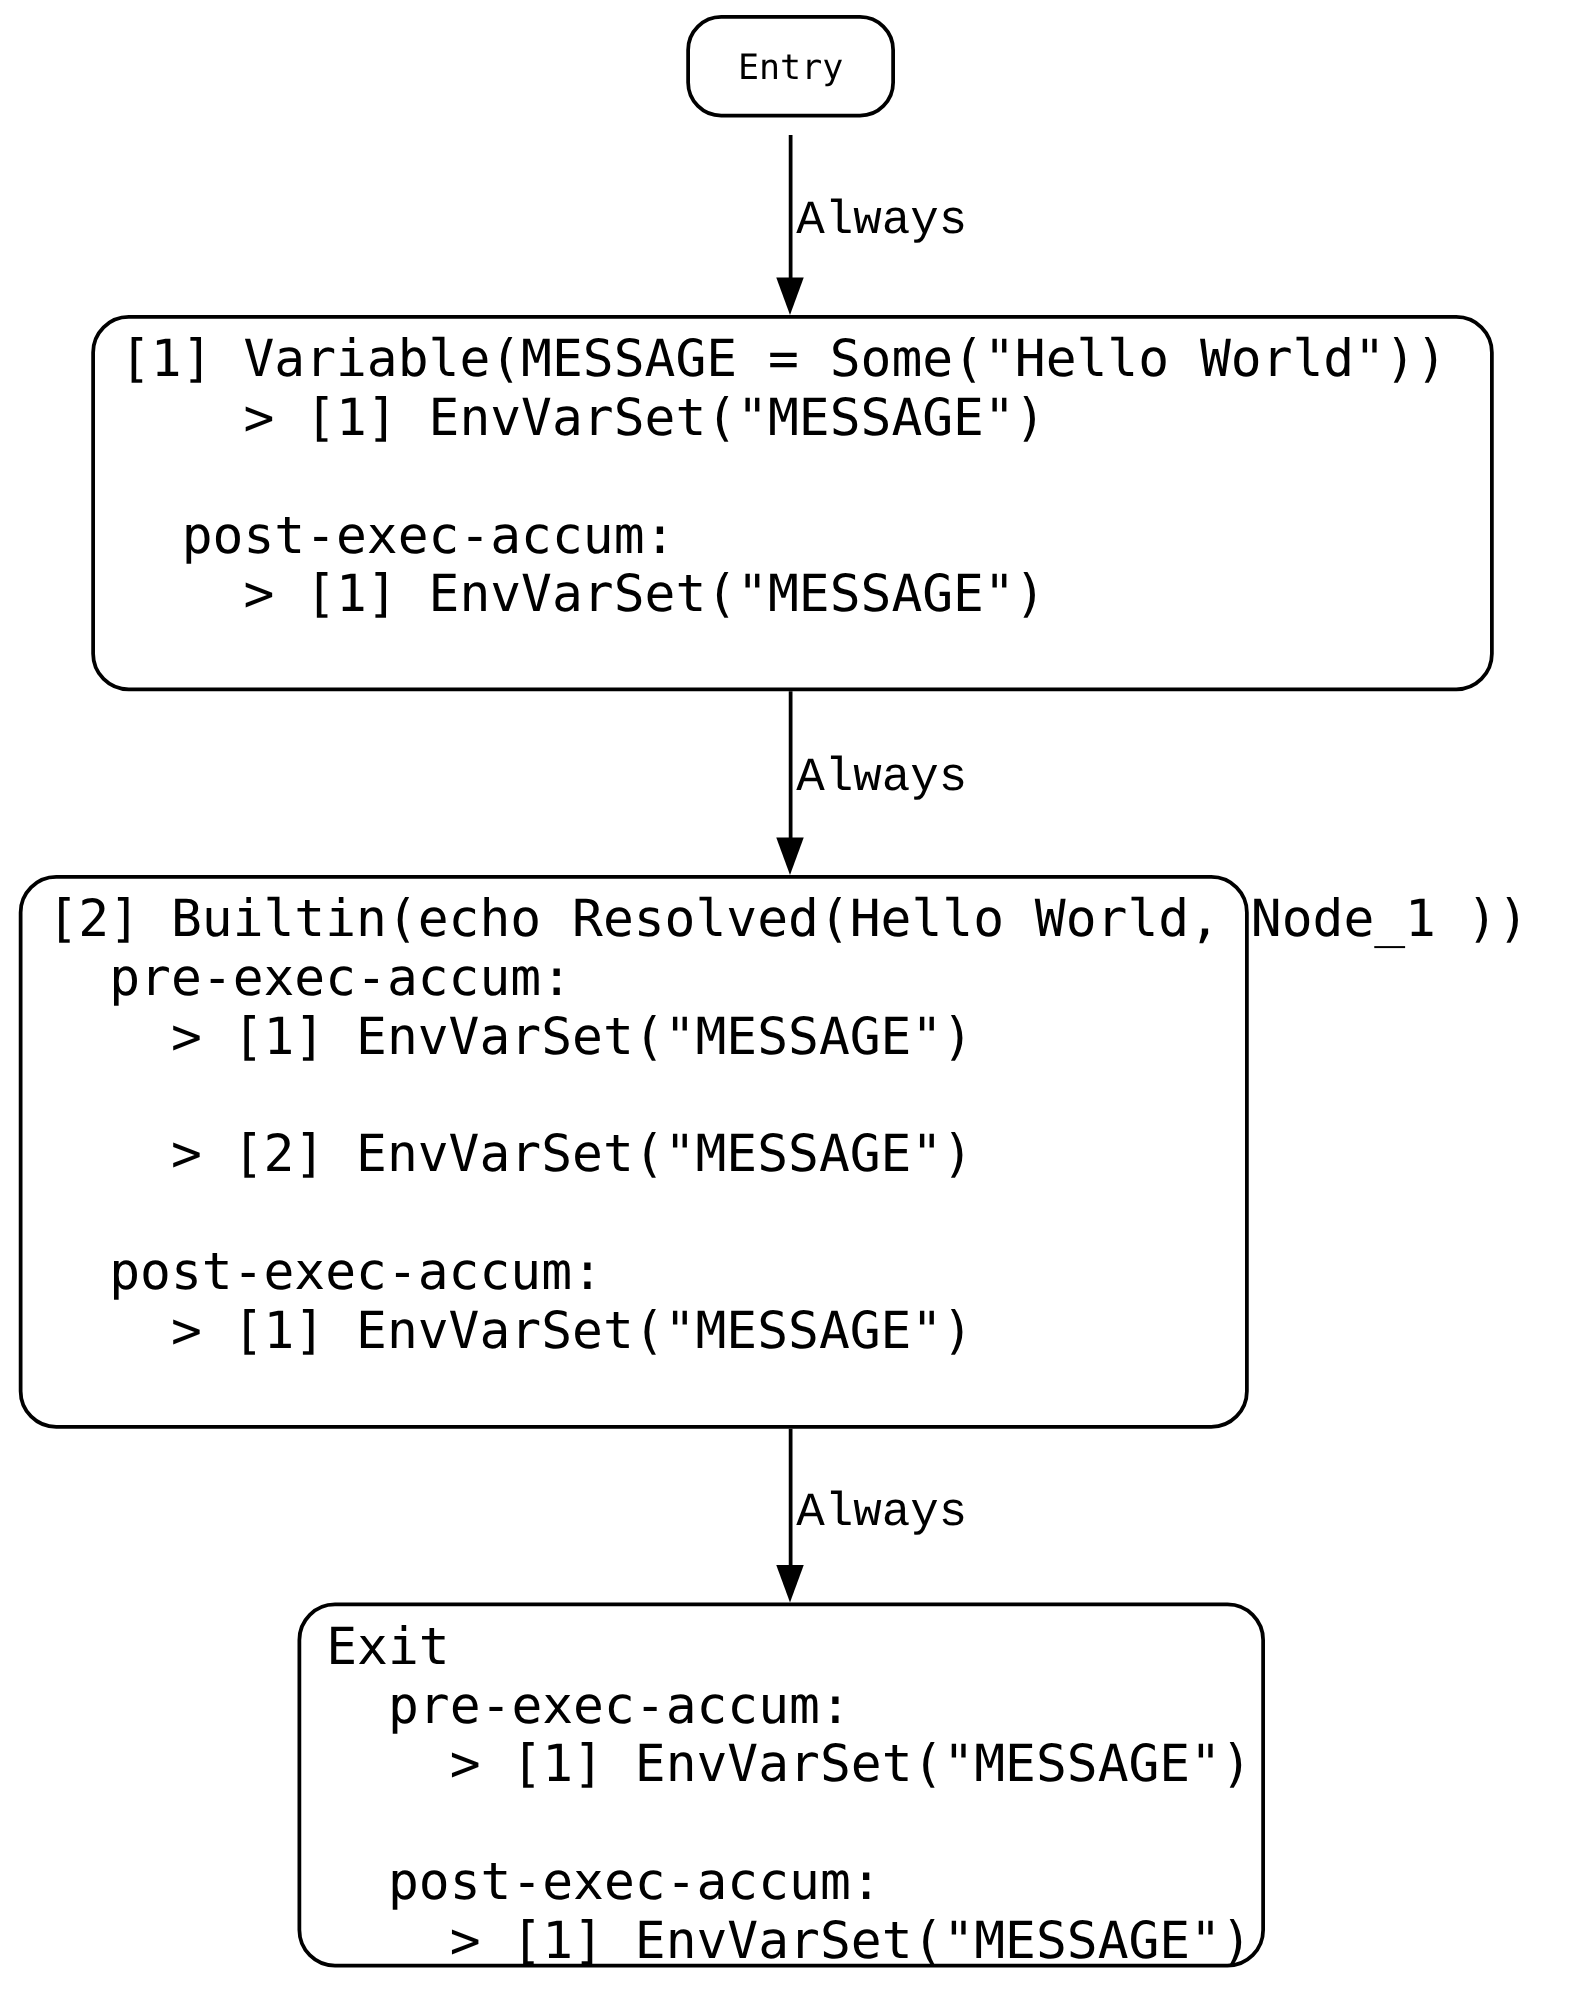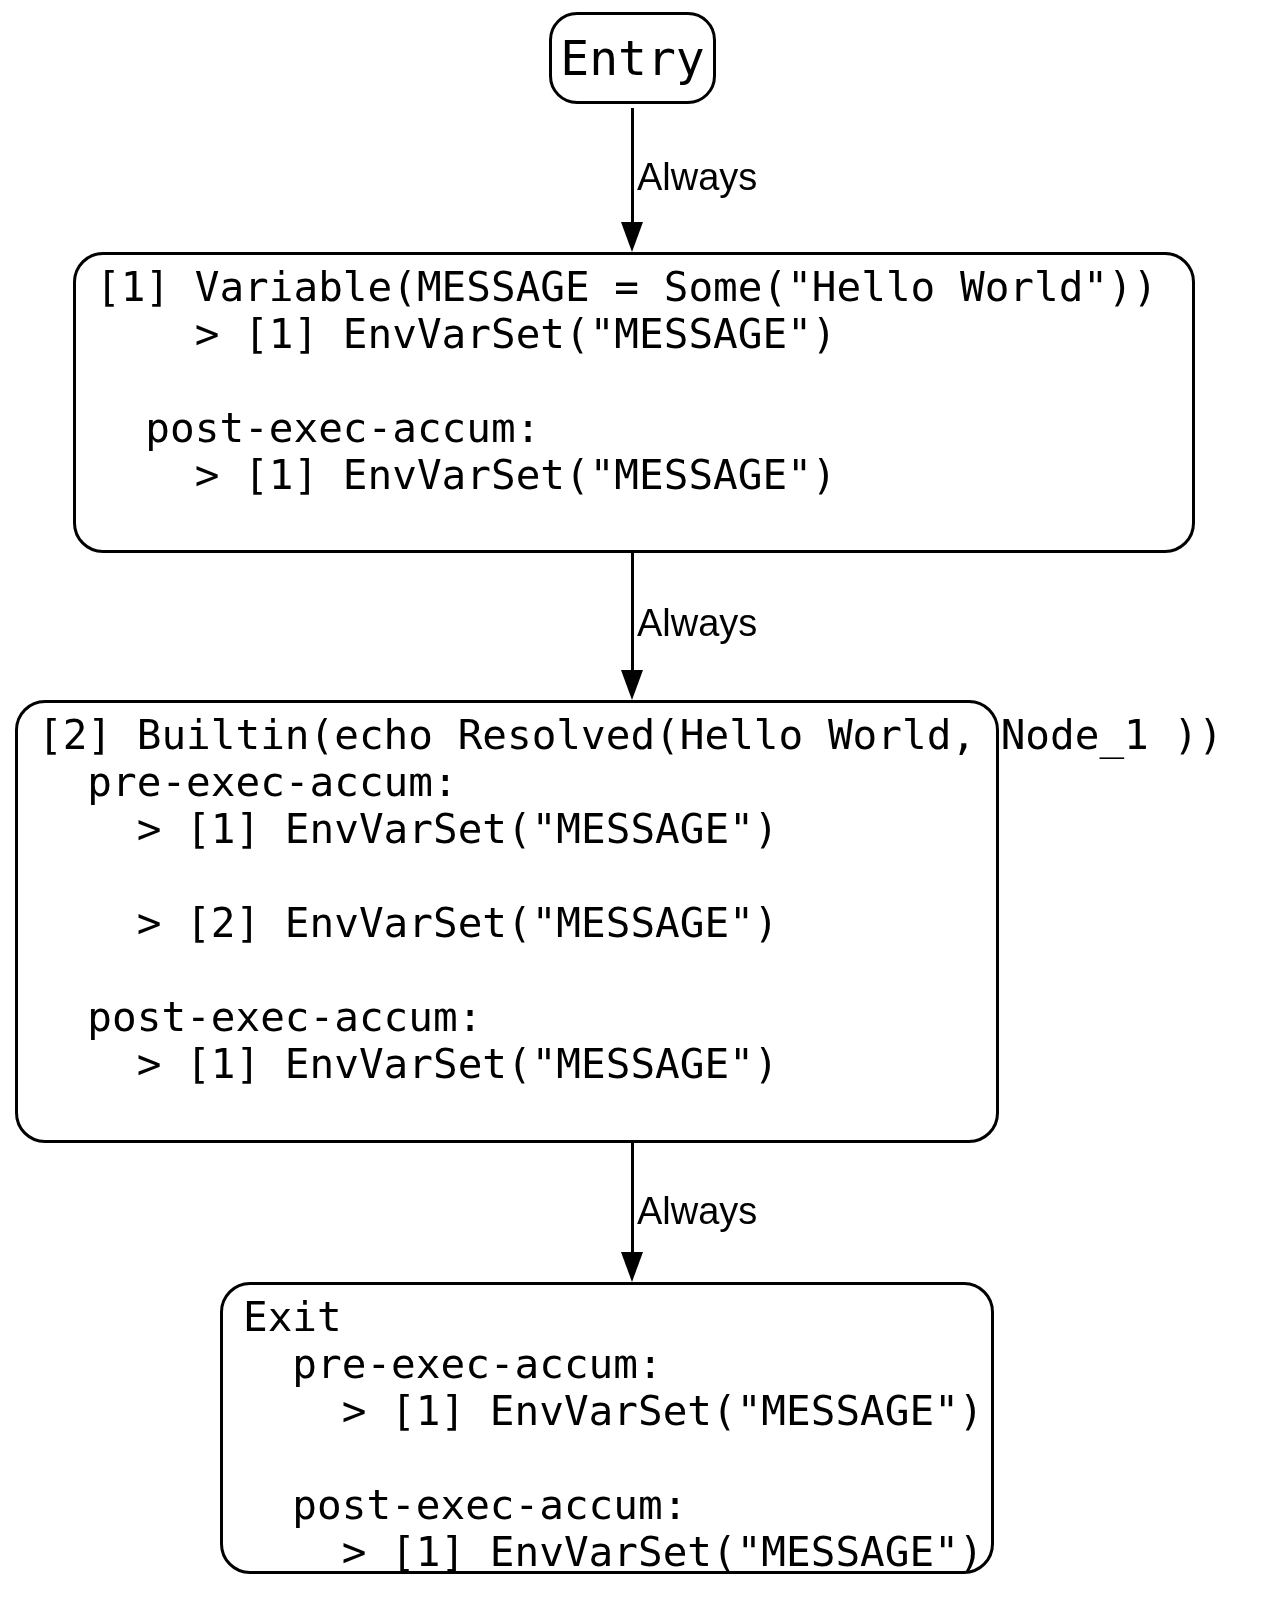--- a/index.html
+++ b/index.html
@@ -22,46 +22,46 @@
   .code { padding: 9px 4px 0 20px; }
   .code-line {
     font-size: 41px;
     line-height: 47px;
     height: 47px;
     white-space: pre;
     letter-spacing: 0;
   }
 
   #entry {
-    left: 549px; top: 12px; width: 167px; height: 92px;
+    left: 549px; top: 12px; width: 167px; height: 82px;
     border-radius: 28px;
     display: flex; align-items: center; justify-content: center;
-    font-size: 48px;
+    font-size: 28px;
   }
   #node1 { left: 73px;  top: 252px;  width: 1122px; height: 301px; }
   #node2 { left: 15px;  top: 700px;  width: 984px; height: 443px; }
-  #exit  { left: 220px; top: 1282px; width: 774px;  height: 292px; }
+  #exit  { left: 238px; top: 1282px; width: 774px;  height: 292px; }
 
   .edge-line {
     position: absolute;
     left: 631px; width: 3px;
     background: #000000;
   }
   .arrowhead {
     position: absolute;
     left: 621px;
     width: 0; height: 0;
     border-left: 11px solid transparent;
     border-right: 11px solid transparent;
     border-top: 30px solid #000000;
   }
   .edge-label {
     position: absolute;
     left: 637px;
-    font-family: Liberation Sans, sans-serif;
+    font-family: Liberation Mono, monospace;
     font-size: 38px;
     line-height: 42px;
     color: #000000;
     white-space: nowrap;
     text-align: center;
   }
   #eline1 { top: 108px;  height: 116px; }
   #ahead1 { top: 222px; }
   #elabel1 { top: 156px; }
 

